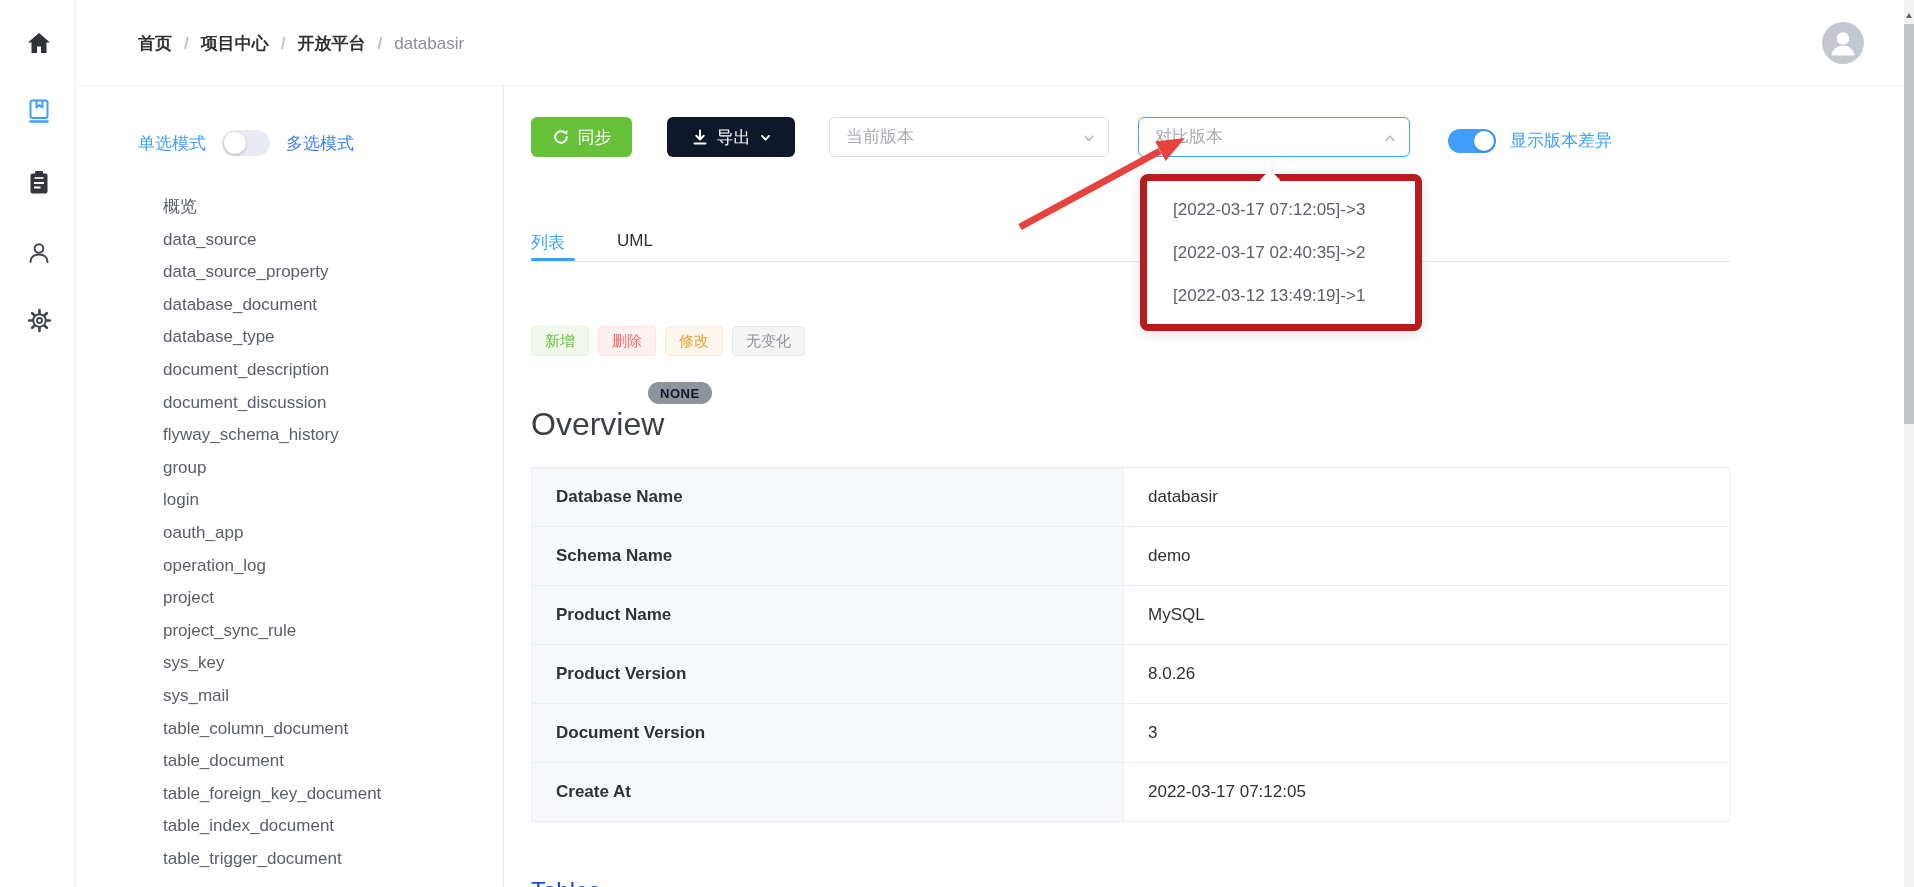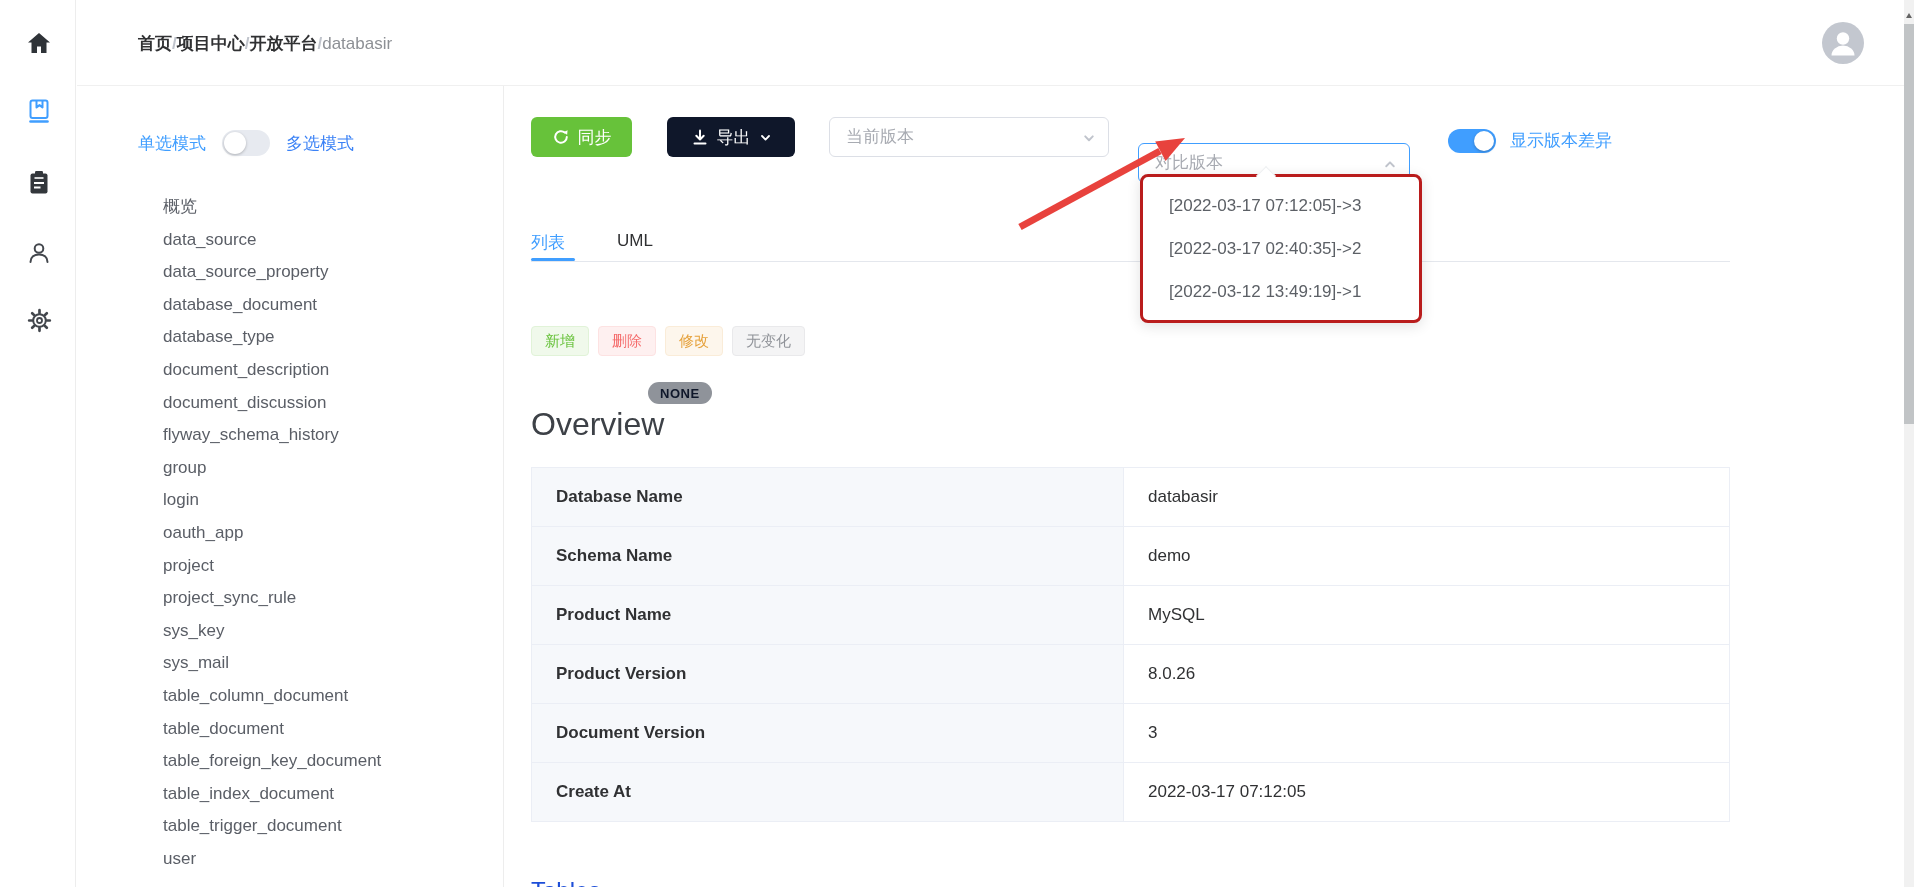--- a/index.html
+++ b/index.html
@@ -5,21 +5,21 @@
   * { margin:0; padding:0; box-sizing:border-box; }
   html,body { width:1914px; height:887px; overflow:hidden; background:#fff;
     font-family:"Liberation Sans","DejaVu Sans",sans-serif; color:#303133; }
 
   
   .rail { position:absolute; left:0; top:0; width:76px; height:887px; background:#fff; border-right:1px solid #ededed; z-index:3; }
   .rail-ic { position:absolute; left:24px; width:30px; height:30px; display:flex; align-items:center; justify-content:center; cursor:pointer; }
 
   
   .hline { position:absolute; left:77px; right:10px; top:85px; height:1px; background:#f0f0f0; }
-  .crumb { position:absolute; left:138px; top:32px; font-size:17px; display:flex; align-items:center; white-space:nowrap; }
+  .crumb { position:absolute; left:138px; top:32px; font-size:17px; display:flex; gap:12px; align-items:center; white-space:nowrap; }
   .crumb .b { font-weight:bold; color:#303133; cursor:pointer; }
   .crumb .sep { color:#c0c4cc; font-weight:bold; }
   .crumb .last { color:#8d9095; }
   .avatar { position:absolute; left:1822px; top:22px; width:42px; height:42px; border-radius:50%; cursor:pointer; }
 
   
   .pdivider { position:absolute; left:503px; top:86px; bottom:0; width:1px; background:#ededed; }
   .panel { position:absolute; left:77px; top:86px; width:426px; bottom:0; overflow:hidden; }
   .mode-row { position:absolute; left:61px; top:44px; display:flex; align-items:center; gap:16px; font-size:17px; }
   .mode-single { color:#409eff; }
@@ -33,21 +33,21 @@
   .tlist .li { line-height:32.6px; height:32.6px; white-space:nowrap; cursor:pointer; }
 
   
   .btn { position:absolute; top:117px; height:40px; border:none; border-radius:6px; color:#fff; font-size:17px;
          display:flex; align-items:center; justify-content:center; gap:8px; cursor:pointer;
          font-family:"Liberation Sans","DejaVu Sans",sans-serif; }
   .btn-sync { left:531px; width:101px; background:#67c23a; }
   .btn-export { left:667px; width:128px; background:#0f172a; }
   .sel { position:absolute; top:117px; height:40px; background:#fff; border:1px solid #dcdfe6; border-radius:6px; cursor:pointer; }
   .sel-current { left:829px; width:280px; }
-  .sel-compare { left:1138px; width:272px; border-color:#409eff;margin-top:26px; }
+  .sel-compare { left:1138px; width:272px; border-color:#409eff; }
   .sel .ph { position:absolute; left:16px; top:0; line-height:38px; font-size:17px; color:#a8abb2; }
   .sel .chev { position:absolute; right:12px; top:13px; }
   .diff-switch { position:absolute; left:1448px; top:129px; }
   .diff-label { position:absolute; left:1510px; top:129px; font-size:17px; color:#409eff; }
 
   
   .tab { position:absolute; top:231px; font-size:17px; cursor:pointer; }
   .tab-active { left:531px; color:#409eff; }
   .tab-idle { left:617px; color:#303133; }
   .tabbar-line { position:absolute; left:531px; top:261px; width:1199px; height:1px; background:#e4e7ed; }
@@ -66,21 +66,21 @@
                 font-size:13px; font-weight:bold; border-radius:11px; display:flex; align-items:center; letter-spacing:.5px; }
   .ov-title { position:absolute; left:531px; top:406px; font-size:32px; font-weight:500; color:#3d4147; }
   .ov-table { position:absolute; left:531px; top:467px; width:1199px; border:1px solid #ebeef5; border-bottom:none; }
   .ov-row { display:flex; height:59px; border-bottom:1px solid #ebeef5; }
   .ov-label { width:592px; background:#f6f8fb; border-right:1px solid #ebeef5; display:flex; align-items:center;
               padding-left:24px; font-weight:bold; font-size:17px; color:#303133; }
   .ov-value { flex:1; background:#fff; display:flex; align-items:center; padding-left:24px; font-size:17px; color:#303133; }
   .tables-title { position:absolute; left:531px; top:845px; font-size:24px; font-weight:500; color:#1d4ed8;margin-top:32px; }
 
   
-  .dropdown { position:absolute; left:1140px; top:174px; width:282px; background:#fff; border:3px solid #b91c1c;
+  .dropdown { position:absolute; left:1140px; top:174px; width:282px; background:#fff; border:7px solid #b91c1c;
               border-radius:8px; box-shadow:0 3px 14px rgba(0,0,0,.12); padding:7px 0; z-index:10; }
   .dropdown .caret { position:absolute; left:116px; top:-8px; width:14px; height:14px; background:#fff;
               transform:rotate(45deg); border-left:1px solid #eef0f2; border-top:1px solid #eef0f2; }
   .dd-opt { height:43px; line-height:43px; padding-left:26px; font-size:17px; color:#5c6066; white-space:nowrap; cursor:pointer; }
 
   
   .arrow-svg { position:absolute; left:1000px; top:125px; z-index:20; pointer-events:none; }
 
   
   .sb-track { position:absolute; left:1904px; top:0; width:10px; height:887px; background:#f1f1f1; z-index:30; }
@@ -158,20 +158,21 @@
     <div class="li">data_source</div>
     <div class="li">data_source_property</div>
     <div class="li">database_document</div>
     <div class="li">database_type</div>
     <div class="li">document_description</div>
     <div class="li">document_discussion</div>
     <div class="li">flyway_schema_history</div>
     <div class="li">group</div>
     <div class="li">login</div>
     <div class="li">oauth_app</div>
+    <div class="li">operation_log</div>
     <div class="li">project</div>
     <div class="li">project_sync_rule</div>
     <div class="li">sys_key</div>
     <div class="li">sys_mail</div>
     <div class="li">table_column_document</div>
     <div class="li">table_document</div>
     <div class="li">table_foreign_key_document</div>
     <div class="li">table_index_document</div>
     <div class="li">table_trigger_document</div>
     <div class="li">user</div>

